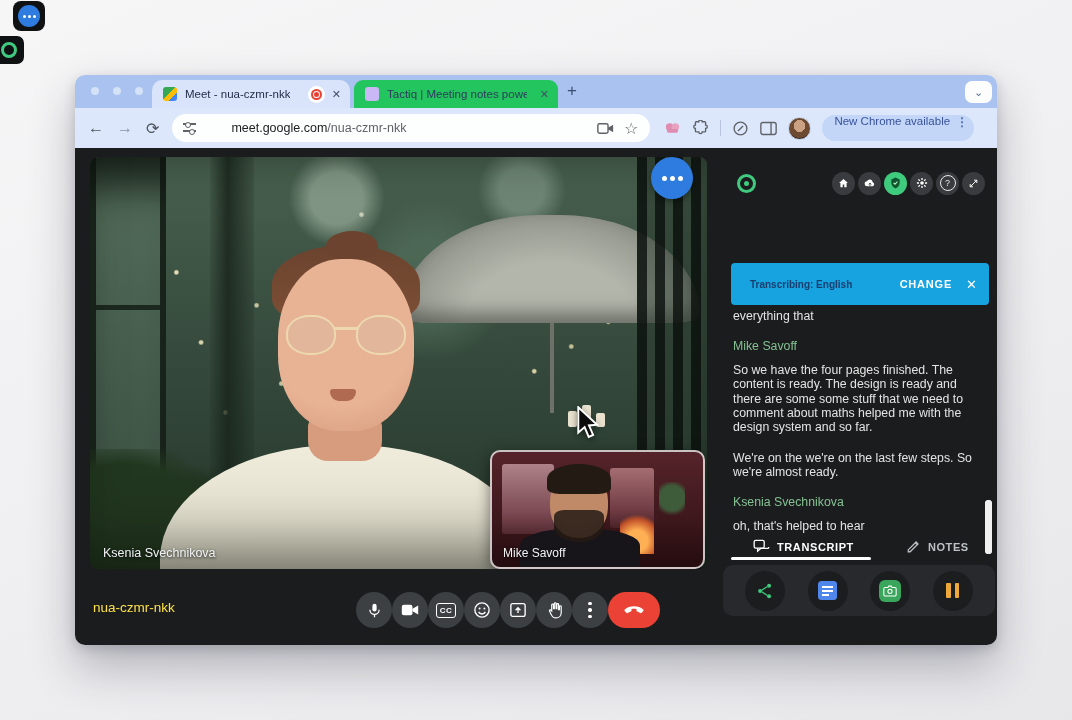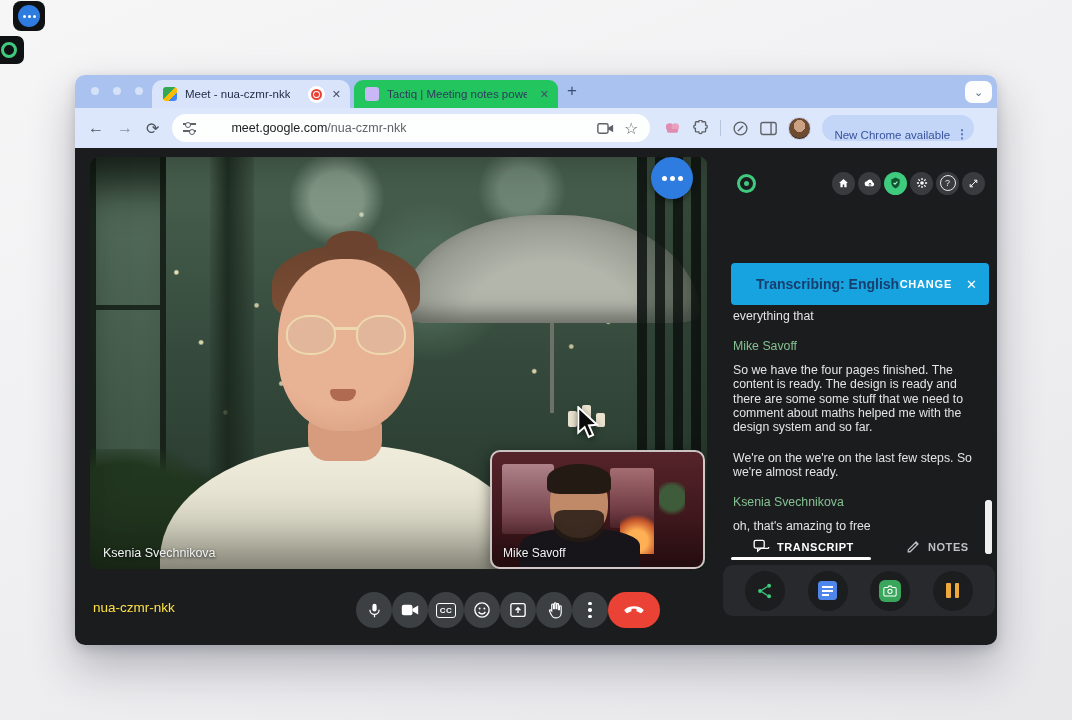--- a/index.html
+++ b/index.html
@@ -45,21 +45,21 @@
     background:linear-gradient(#5f6368 0 2px,transparent 2px 7px,#5f6368 7px 9px,transparent 9px);position:relative;}
   .tuneicon:before{content:"";position:absolute;left:2px;top:-1px;width:4px;height:4px;border-radius:50%;background:#fdfefe;border:1.5px solid #5f6368;}
   .tuneicon:after{content:"";position:absolute;right:1px;bottom:-2px;width:4px;height:4px;border-radius:50%;background:#fdfefe;border:1.5px solid #5f6368;}
   .url{margin-left:9px;font-size:12.5px;white-space:nowrap;}
   .url .dom{color:#202124;}
   .url .path{color:#5f6368;}
   .obicons{margin-left:auto;display:flex;align-items:center;gap:10px;margin-right:12px;}
   .exticons{display:flex;align-items:center;gap:11px;margin-left:14px;color:#5f6368;}
   .sep{width:1px;height:16px;background:#b9c4dd;}
   .avatar{width:21px;height:21px;border-radius:50%;background:radial-gradient(circle at 50% 38%,#caa183 0 35%,#6e4a30 36% 70%,#3c2a1c 71%);border:1px solid #c4d2ef;}
-  .updatepill{margin-left:11px;height:26px;background:#c3d6f7;border-radius:13px;display:flex;align-items:flex-end;padding:0 6px 0 12px;}
+  .updatepill{margin-left:11px;height:26px;background:#c3d6f7;border-radius:13px;display:flex;align-items:flex-start;padding:0 6px 0 12px;}
   .updatepill span{font-size:11.5px;color:#38539d;}
   .updatepill b{font-size:12px;color:#4a69b8;font-weight:bold;margin-left:6px;}
 
   .content{position:absolute;left:0;top:73px;width:922px;height:497px;background:#1b1c1e;border-radius:0 0 10px 10px;overflow:hidden;}
 
   
   .video-main{position:absolute;left:15px;top:9px;width:617px;height:412px;border-radius:8px;overflow:hidden;
     background:
       radial-gradient(circle at 14% 28%,rgba(255,244,200,.85) 0 1.5px,transparent 3px),
       radial-gradient(circle at 18% 45%,rgba(255,244,200,.8) 0 1.5px,transparent 3px),
@@ -143,21 +143,21 @@
   .sb-head{position:absolute;left:0;top:22px;width:272px;height:26px;display:flex;align-items:center;}
   .tlogo{margin-left:14px;width:19px;height:19px;border-radius:50%;border:3px solid #3fca7f;box-sizing:border-box;display:flex;align-items:center;justify-content:center;}
   .tlogo i{width:5px;height:5px;border-radius:50%;background:#3fca7f;}
   .sb-icons{margin-left:auto;margin-right:10px;display:flex;gap:3px;}
   .sbi{width:23px;height:23px;border-radius:50%;background:#3a3b3e;display:flex;align-items:center;justify-content:center;color:#e8eaed;font-size:11px;}
   .sbi.green{background:#3ecb7e;color:#11391f;}
   .banner{position:absolute;left:8px;top:57px;width:256px;height:40px;background:#131416;border-radius:8px;display:flex;align-items:center;}
   .banner .txt{width:158px;margin-left:20px;color:#e8eaed;font-size:12px;text-align:center;line-height:1.3;}
   .cta{margin-left:auto;margin-right:12px;background:#3ecb7e;color:#fff;font-size:11.5px;border-radius:4px;padding:4px 9px;}
   .transbar{position:absolute;left:8px;top:115px;width:258px;height:42px;background:#17a2e0;border-radius:4px;display:flex;align-items:center;}
-  .transbar .lab{margin-left:25px;color:#173f6e;font-size:14px;font-weight:bold;}
+  .transbar .lab{margin-left:19px;color:#173f6e;font-size:10px;font-weight:bold;}
   .transbar .chg{margin-left:auto;color:#fff;font-size:11px;font-weight:bold;letter-spacing:.8px;}
   .transbar .x{color:#fff;font-size:13px;margin:0 12px 0 14px;}
   .transcript{position:absolute;left:10px;top:161px;width:240px;height:224px;overflow:hidden;}
   .t-entry{color:#e3e3e3;font-size:12.3px;line-height:1.17;margin-bottom:16px;}
   .t-entry.speaker{color:#84c092;margin-bottom:9px;}
   .sb-tabs{position:absolute;left:0px;top:385px;width:272px;height:27px;display:flex;align-items:center;}
   .sbtab{display:flex;align-items:center;gap:7px;font-size:11px;font-weight:bold;letter-spacing:.6px;}
   .sbtab.t1{margin-left:30px;color:#fff;}
   .sbtab.t2{margin-left:52px;color:#bdc1c6;}
   .tab-underline{position:absolute;left:8px;top:409px;width:140px;height:3px;background:#fff;border-radius:2px;}
@@ -416,21 +416,21 @@
           <span class="chg">CHANGE</span>
           <span class="x">✕</span>
         </div>
 
         <div class="transcript">
             <div class="t-entry">everything that</div>
             <div class="t-entry speaker">Mike Savoff</div>
             <div class="t-entry">So we have the four pages finished. The content is ready. The design is ready and there are some some stuff that we need to comment about maths helped me with the design system and so far.</div>
             <div class="t-entry">We're on the we're on the last few steps. So we're almost ready.</div>
             <div class="t-entry speaker">Ksenia Svechnikova</div>
-            <div class="t-entry">oh, that's amazing to free</div>
+            <div class="t-entry">oh, that's helped to hear</div>
           </div>
 
         <div class="sb-tabs">
           <span class="sbtab t1">
             <svg width="17" height="15" viewBox="0 0 22 19">
                 <rect x="1.5" y="1.5" width="13" height="10" rx="2" fill="none" stroke="#fff" stroke-width="1.7"></rect>
                 <path d="M6 12v3.5L10 12h8.5a2 2 0 0 0 2-2" fill="none" stroke="#fff" stroke-width="1.7"></path>
               </svg>
             <span>TRANSCRIPT</span>
           </span>

